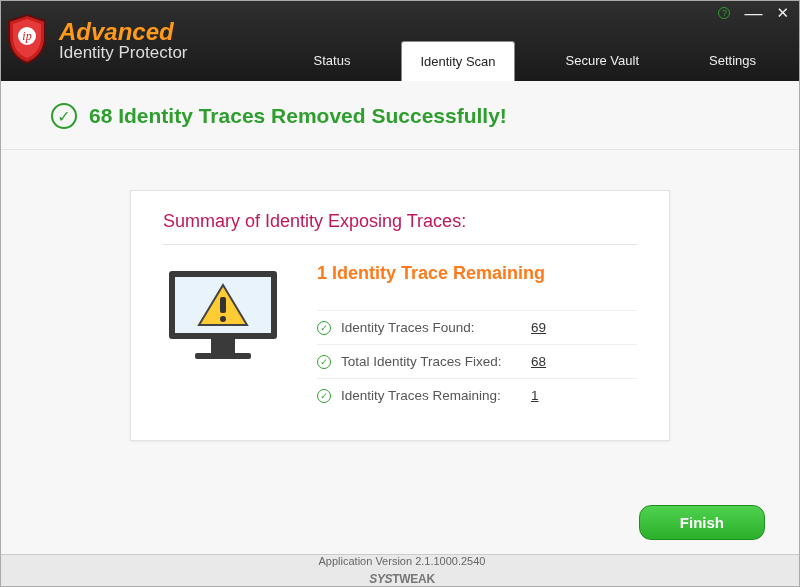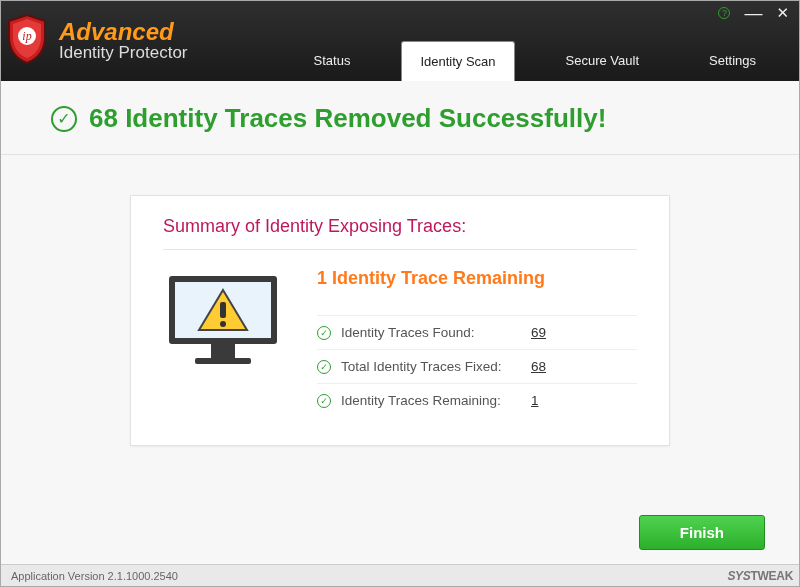--- a/index.html
+++ b/index.html
@@ -106,21 +106,21 @@
   .banner-check {
     width: 26px; height: 26px;
     border: 2.5px solid #2e9e2e;
     border-radius: 50%;
     color: #2e9e2e;
     display: flex; align-items: center; justify-content: center;
     font-size: 16px;
   }
   .banner-text {
     color: #2e9e2e;
-    font-size: 26px;
+    font-size: 21px;
     font-weight: 600;
   }
   .summary-card {
     margin: 40px auto 0;
     width: 540px;
     padding: 20px 32px 28px;
     background: #fff;
     border: 1px solid #e2e2e2;
     box-shadow: 0 1px 2px rgba(0,0,0,.06);
   }
@@ -171,34 +171,35 @@
     display: flex;
     justify-content: flex-end;
   }
   .finish-btn {
     background: linear-gradient(#4fd24f, #2cb02c);
     border: 1px solid #1e8e1e;
     color: #fff;
     font-size: 15px;
     font-weight: 600;
     padding: 8px 40px;
-    border-radius: 3px;
+    border-radius: 12px;
     cursor: pointer;
   }
   
   .footer {
-    height: 22px;
+    height: 32px;
     background: #e9e9e9;
     border-top: 1px solid #ccc;
     font-size: 11px;
     color: #666;
     display: flex;
     align-items: center;
     justify-content: space-between;
     padding: 0 6px 0 10px;
+    flex-direction: column;
   }
   .systweak {
     font-family: Arial, sans-serif;
     font-size: 12px;
     color: #777;
     font-weight: 600;
     letter-spacing: -0.3px;
   }
   .systweak .styl { font-style: italic; }
 </style>

